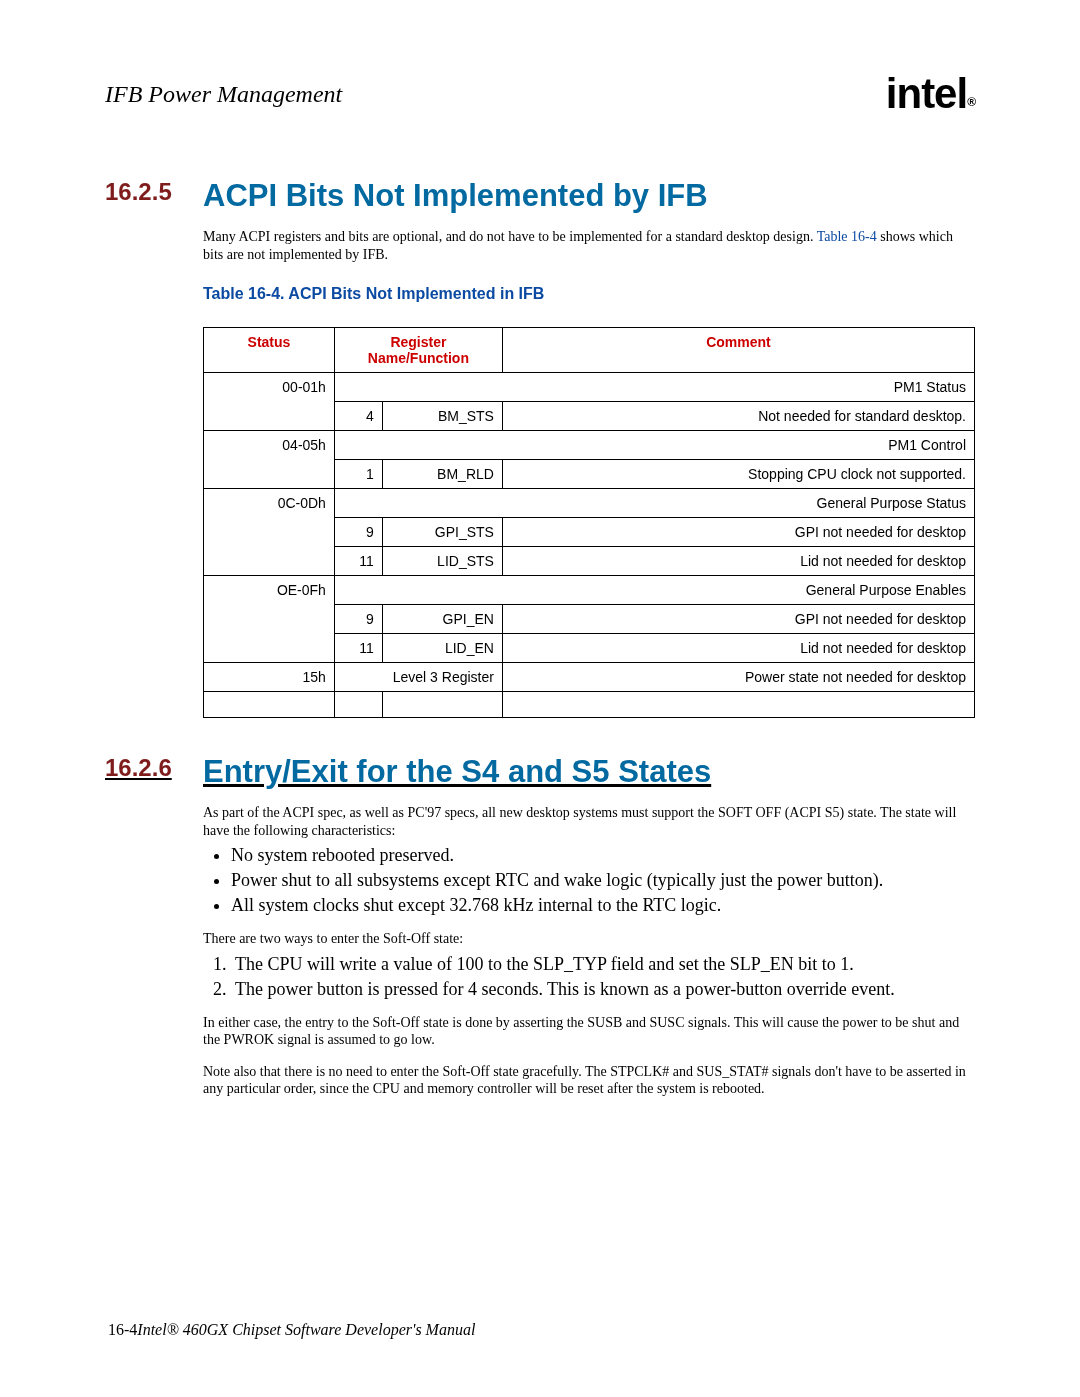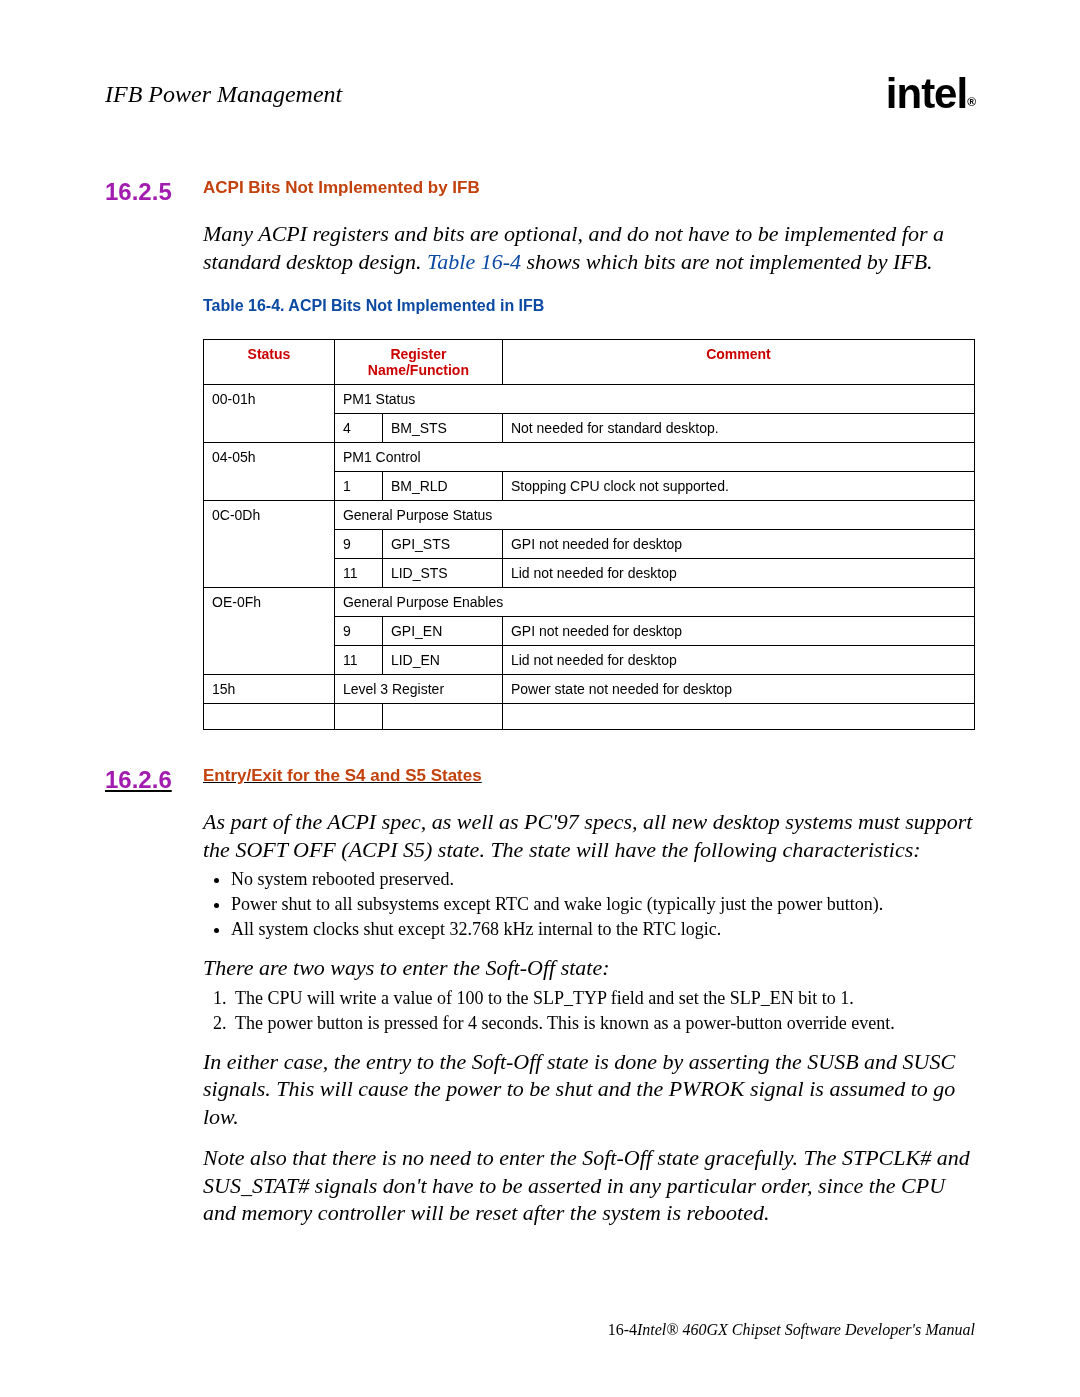--- a/index.html
+++ b/index.html
@@ -29,77 +29,76 @@
       font-size: 42px;
       letter-spacing: -1px;
       position: relative;
     }
     .logo sub { font-size: 12px; vertical-align: baseline; position: relative; top: -2px; }
     .section-row { display: flex; margin-bottom: 10px; }
     .section-num {
       font-family: Arial, Helvetica, sans-serif;
       font-weight: 700;
       font-size: 24px;
-      color: #a21caf;
+      color: #7f1d1d;
       width: 98px;
       flex: 0 0 98px;
     }
     .section-title {
       font-family: Arial, Helvetica, sans-serif;
       font-weight: 700;
-      font-size: 17px;
-      color: #c2410c;
+      font-size: 31px;
+      color: #0369a1;
     }
     .body-block { margin-left: 98px; }
     .para {
-      font-size: 22px;
+      font-size: 14px;
       line-height: 1.25;
       margin-top: 14px;
       margin-bottom: 6px;
-      font-style: italic;
     }
     .link-ref { color: #0b4aa2; }
     .table-caption {
       font-family: Arial, Helvetica, sans-serif;
       font-weight: 700;
       font-size: 16px;
       color: #0b4aa2;
       margin-top: 22px;
       margin-bottom: 24px;
     }
     table.acpi {
       border-collapse: collapse;
       width: 100%;
       font-family: Arial, Helvetica, sans-serif;
       font-size: 14px;
     }
     table.acpi th, table.acpi td {
       border: 1px solid #000;
       padding: 6px 8px;
-      text-align: left;
+      text-align: right;
       vertical-align: top;
     }
     table.acpi th {
       color: #c00;
       font-weight: 700;
       text-align: center;
       font-size: 14px;
     }
     table.acpi td.empty { height: 26px; }
     ul.bullets { margin: 6px 0 6px 28px; }
     ul.bullets li { font-size: 18px; margin: 4px 0; }
     ol.nums { margin: 6px 0 6px 28px; }
     ol.nums li { font-size: 18px; margin: 4px 0; padding-left: 4px; }
     .footer-row {
       position: absolute;
       bottom: 58px;
-      left: 118px;
+      left: 108px;
       right: 105px;
       display: flex;
-      justify-content: flex-end;
+      justify-content: flex-start;
       font-size: 16px;
     }
     .footer-right { font-style: italic; }
     .sec2 { margin-top: 36px; text-decoration: underline; }
   </style>
 </head>
 <body>
 
 <div class="header-row">
   <div class="chapter-title-hdr">IFB Power Management</div>

